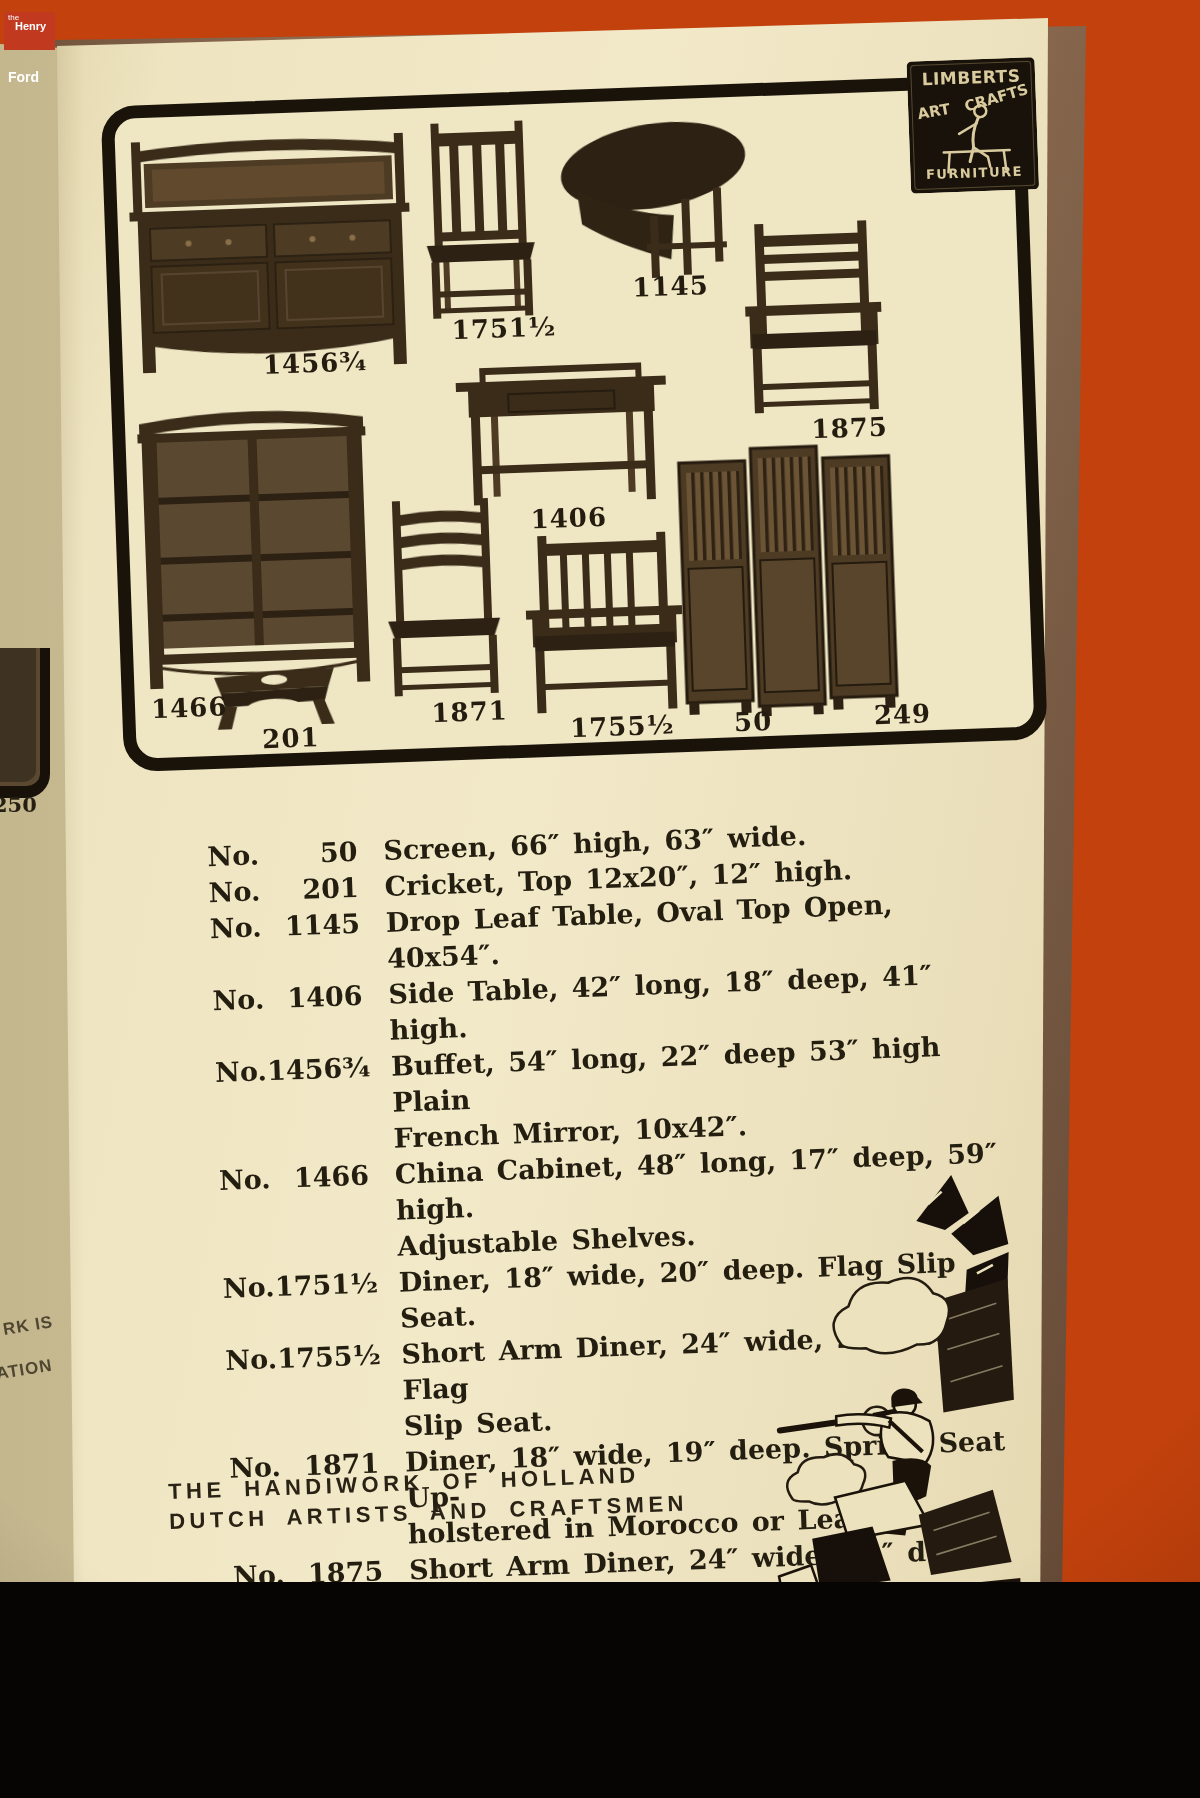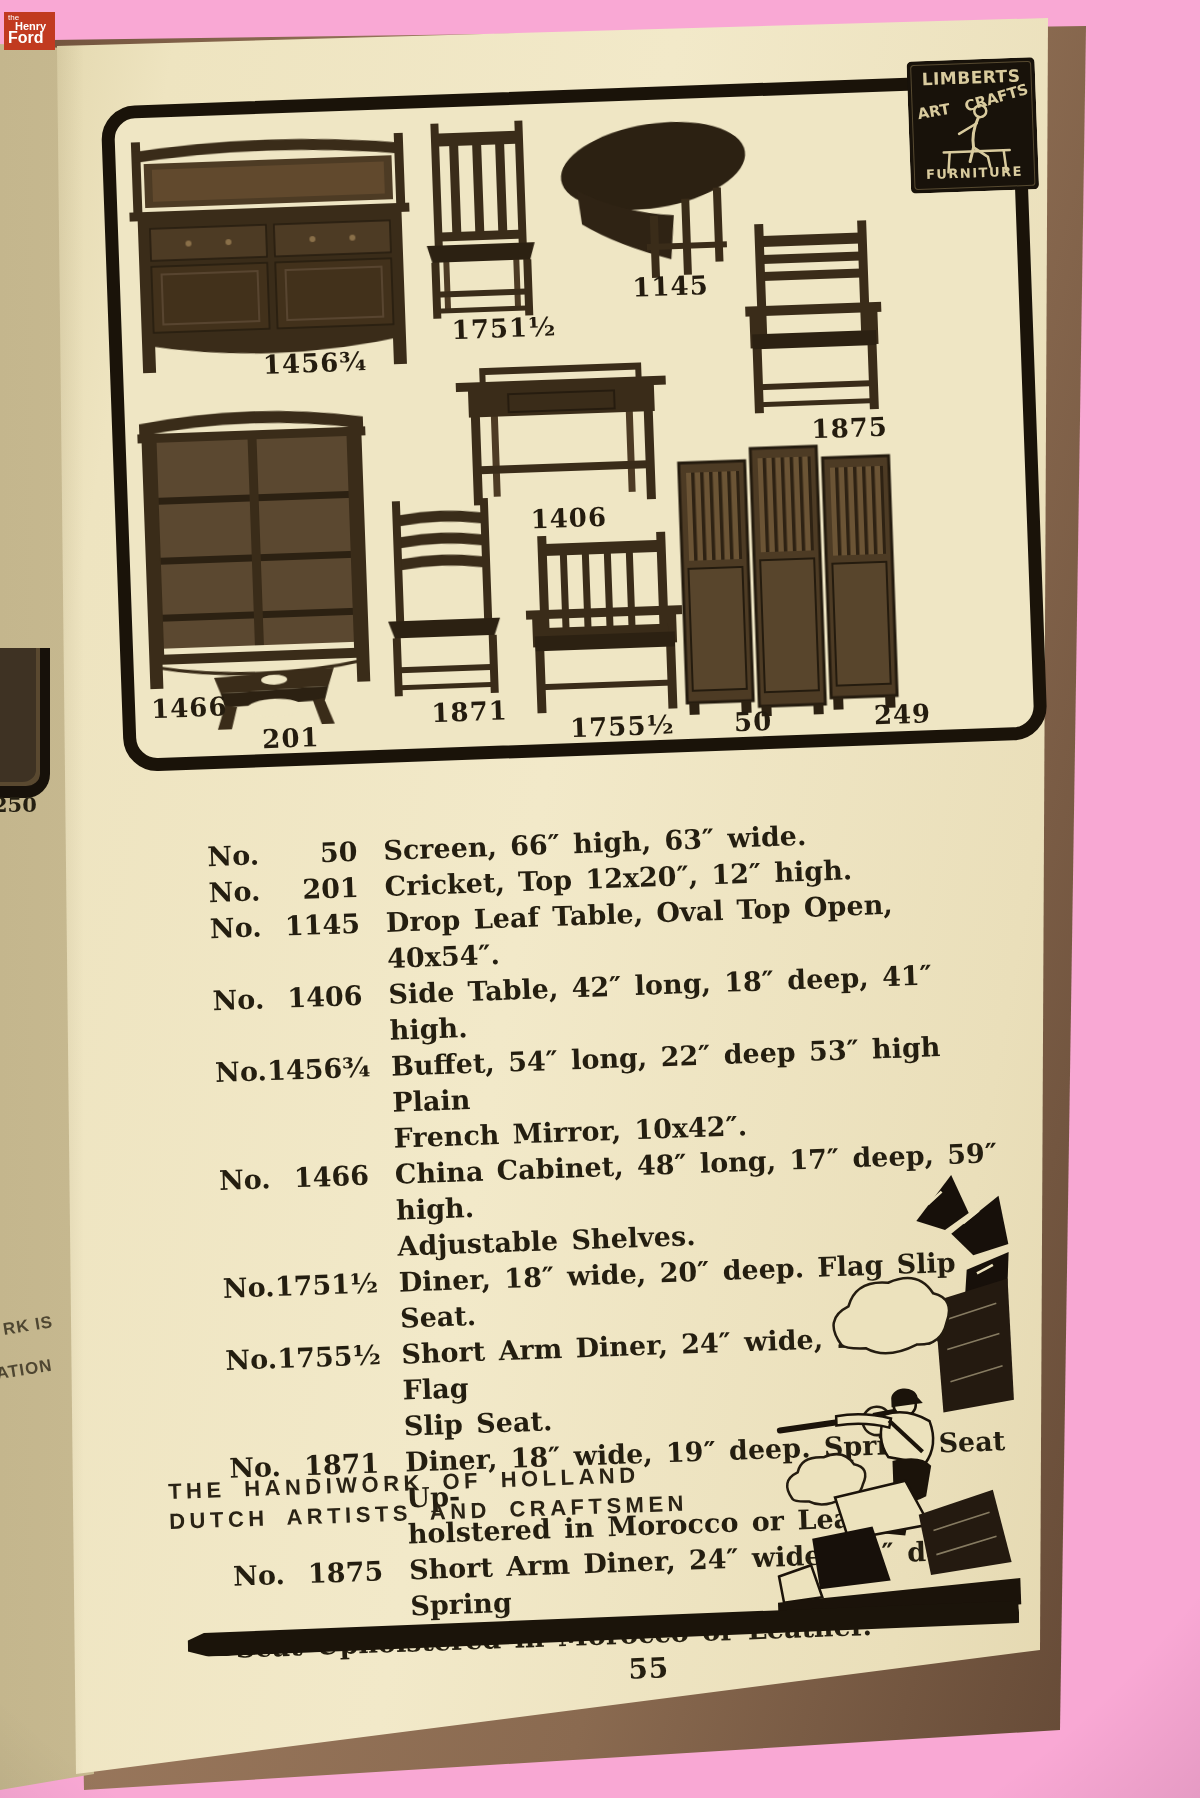--- a/index.html
+++ b/index.html
@@ -1,16 +1,16 @@
 <!DOCTYPE html>
 <html><head>
 <meta charset="utf-8">
 <style>
   html,body{margin:0;padding:0;background:#070503;}
-  #stage{position:relative;width:1200px;height:1798px;overflow:hidden;background:#f9a8d4;
+  #stage{position:relative;width:1200px;height:1582px;overflow:hidden;background:#c2410c;
          font-family:"DejaVu Serif",serif;}
   
   .backing{position:absolute;inset:0;
     clip-path:polygon(50px 40px,1086px 26px,1060px 1730px,84px 1790px);
     background:linear-gradient(105deg,#6d4f39 0%,#9a785d 28%,#8a6a50 62%,#5c4230 100%);}
   .left-page{position:absolute;inset:0;
     clip-path:polygon(0 44px,62px 48px,94px 1774px,0 1790px);
     background:linear-gradient(90deg,#c4b68d 0%,#d5c89f 55%,#e4d9b0 100%);}
   .sheet{position:absolute;inset:0;
     clip-path:polygon(57px 46px,1048px 18px,1040px 1650px,76px 1774px);
@@ -18,21 +18,21 @@
   .sheet::after{content:"";position:absolute;inset:0;
     background:linear-gradient(90deg,rgba(110,92,52,.38) 0%,rgba(110,92,52,0) 7%),
                linear-gradient(270deg,rgba(90,70,40,.25) 0%,rgba(90,70,40,0) 4%);}
   .vignette{position:absolute;inset:0;z-index:60;pointer-events:none;
     background:radial-gradient(135% 120% at 46% 38%,rgba(0,0,0,0) 58%,rgba(0,0,0,.45) 100%);}
   
   .hf{position:absolute;left:4px;top:12px;width:47px;height:36px;background:#c13a20;color:#fff;
       z-index:70;padding:2px 0 0 4px;font-family:"Liberation Sans",sans-serif;line-height:.92;}
   .hf .t{font-size:8px;display:block;}
   .hf .h{font-size:11px;font-weight:700;display:block;margin-left:7px;}
-  .hf .f{font-size:16px;font-weight:700;display:block;}
+  .hf .f{font-size:14px;font-weight:700;display:block;margin-top:40px;}
   
   .frag-plate{position:absolute;left:0;top:648px;width:40px;height:138px;background:#3e3223;
     border-right:10px solid #17110a;border-bottom:12px solid #17110a;border-bottom-right-radius:24px;
     box-shadow:inset -4px -4px 0 #5a4930;}
   .frag-num{position:absolute;left:-7px;top:792px;width:46px;overflow:hidden;
     font:700 21px "DejaVu Serif",serif;color:#241f12;}
   .frag-t1{position:absolute;left:3px;top:1316px;font:700 17px "Liberation Sans",sans-serif;
     color:#3a3322;letter-spacing:1px;transform:rotate(-9deg);opacity:.85;}
   .frag-t2{position:absolute;left:-4px;top:1360px;font:700 17px "Liberation Sans",sans-serif;
     color:#3a3322;letter-spacing:1px;transform:rotate(-9deg);opacity:.85;}

